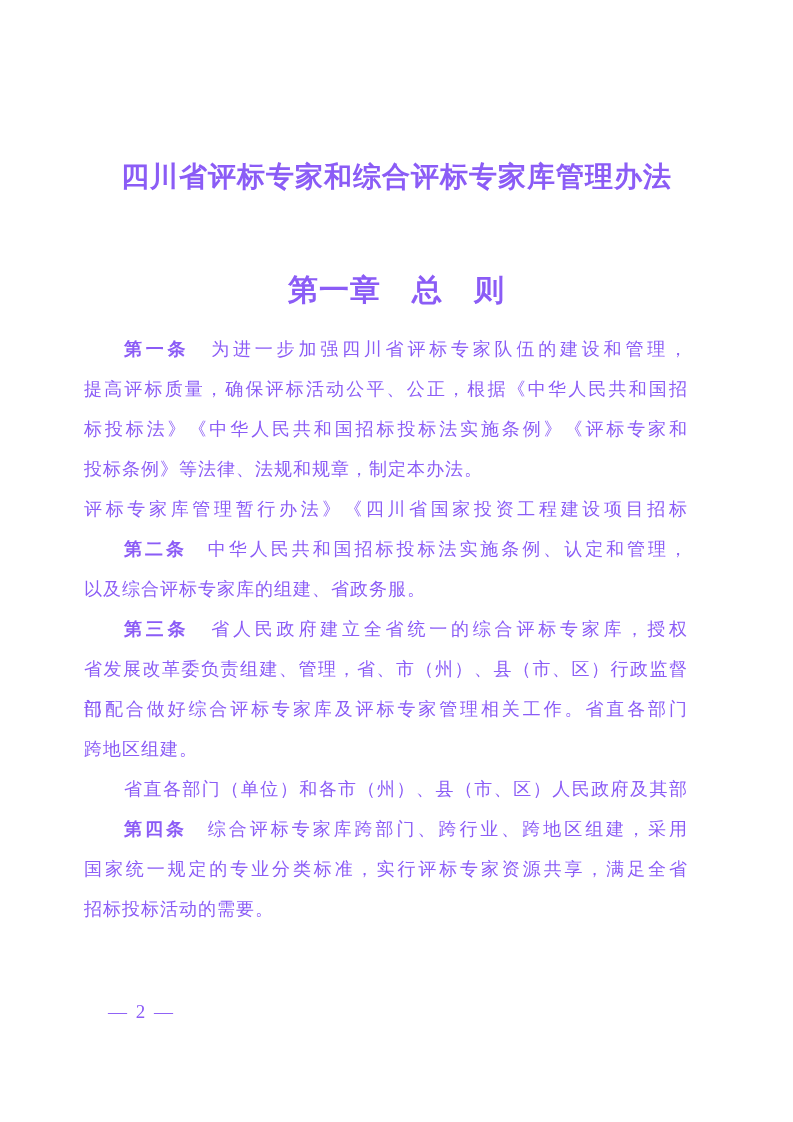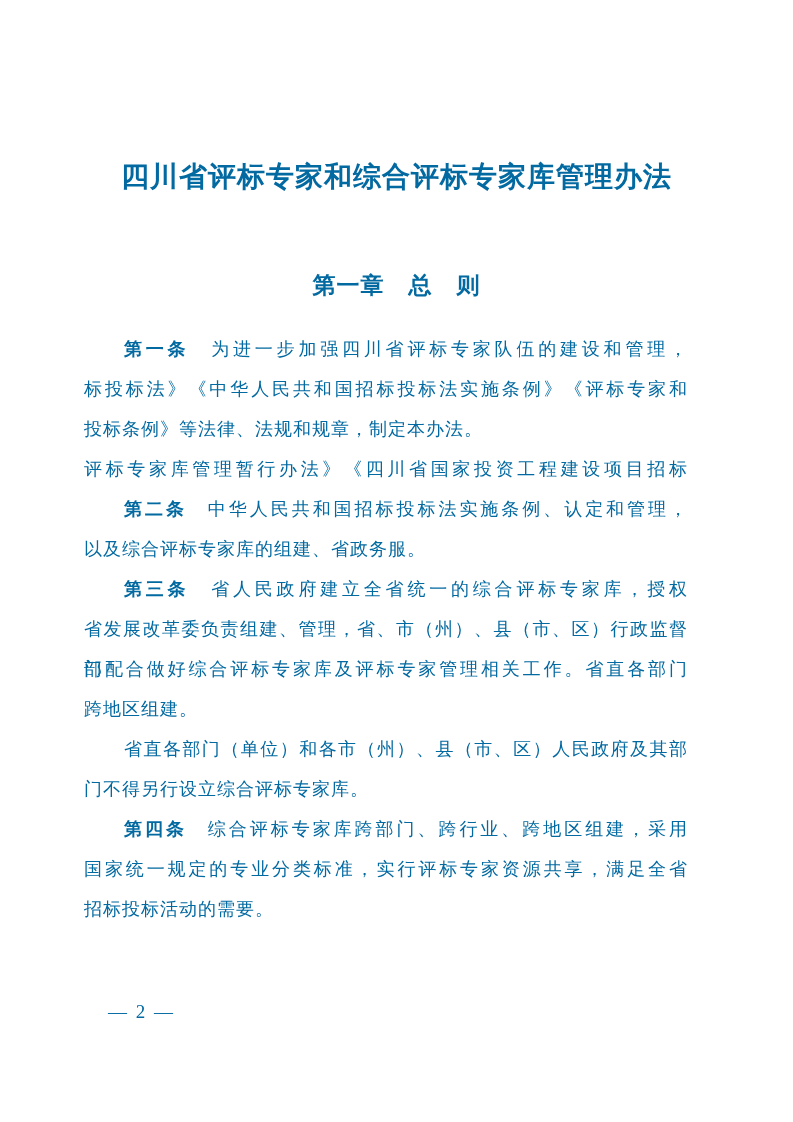--- a/index.html
+++ b/index.html
@@ -5,42 +5,42 @@
   html, body {
     margin: 0;
     padding: 0;
     background: #ffffff;
   }
   .page {
     position: relative;
     width: 793px;
     height: 1122px;
     background: #ffffff;
-    color: #0369a1;
+    color: #8b5cf6;
     font-family: "Liberation Serif", "DejaVu Serif", serif;
     overflow: hidden;
   }
   .doc-title {
     position: absolute;
     top: 158px;
     left: 0;
     width: 100%;
     text-align: center;
     font-size: 28px;
     font-weight: bold;
     letter-spacing: 1px;
     white-space: nowrap;
   }
   .chapter-heading {
     position: absolute;
     top: 270px;
     left: 0;
     width: 100%;
     text-align: center;
-    font-size: 23px;
+    font-size: 30px;
     font-weight: bold;
     letter-spacing: 1px;
     white-space: nowrap;
   }
   .doc-body {
     position: absolute;
     top: 329px;
     left: 84px;
     width: 604px;
   }
@@ -77,31 +77,31 @@
 <body>
 
 <div class="page">
 
   <div class="doc-title">四川省评标专家和综合评标专家库管理办法</div>
 
   <div class="chapter-heading">第一章　总　则</div>
 
   <div class="doc-body">
     <div class="line indent"><span class="art">第一条</span><span>　为进一步加强四川省评标专家队伍的建设和管理，</span></div>
+    <div class="line"><span>提高评标质量，确保评标活动公平、公正，根据《中华人民共和国招</span></div>
     <div class="line"><span>标投标法》《中华人民共和国招标投标法实施条例》《评标专家和</span></div>
     <div class="line pend"><span>投标条例》等法律、法规和规章，制定本办法。</span></div>
     <div class="line"><span>评标专家库管理暂行办法》《四川省国家投资工程建设项目招标</span></div>
     <div class="line indent"><span class="art">第二条</span><span>　中华人民共和国招标投标法实施条例、认定和管理，</span></div>
     <div class="line pend"><span>以及综合评标专家库的组建、省政务服。</span></div>
     <div class="line indent"><span class="art">第三条</span><span>　省人民政府建立全省统一的综合评标专家库，授权</span></div>
     <div class="line"><span>省发展改革委负责组建、管理，省、市（州）、县（市、区）行政监督部</span></div>
     <div class="line"><span>门配合做好综合评标专家库及评标专家管理相关工作。省直各部门</span></div>
     <div class="line pend"><span>跨地区组建。</span></div>
     <div class="line indent"><span>省直各部门（单位）和各市（州）、县（市、区）人民政府及其部</span></div>
-    <div class="line pend"><span>门不得另行设立综合评标专家库。</span></div>
     <div class="line indent"><span class="art">第四条</span><span>　综合评标专家库跨部门、跨行业、跨地区组建，采用</span></div>
     <div class="line"><span>国家统一规定的专业分类标准，实行评标专家资源共享，满足全省</span></div>
     <div class="line pend"><span>招标投标活动的需要。</span></div>
   </div>
 
   <div class="page-number">— 2 —</div>
 
 </div>
 
 </body></html>

